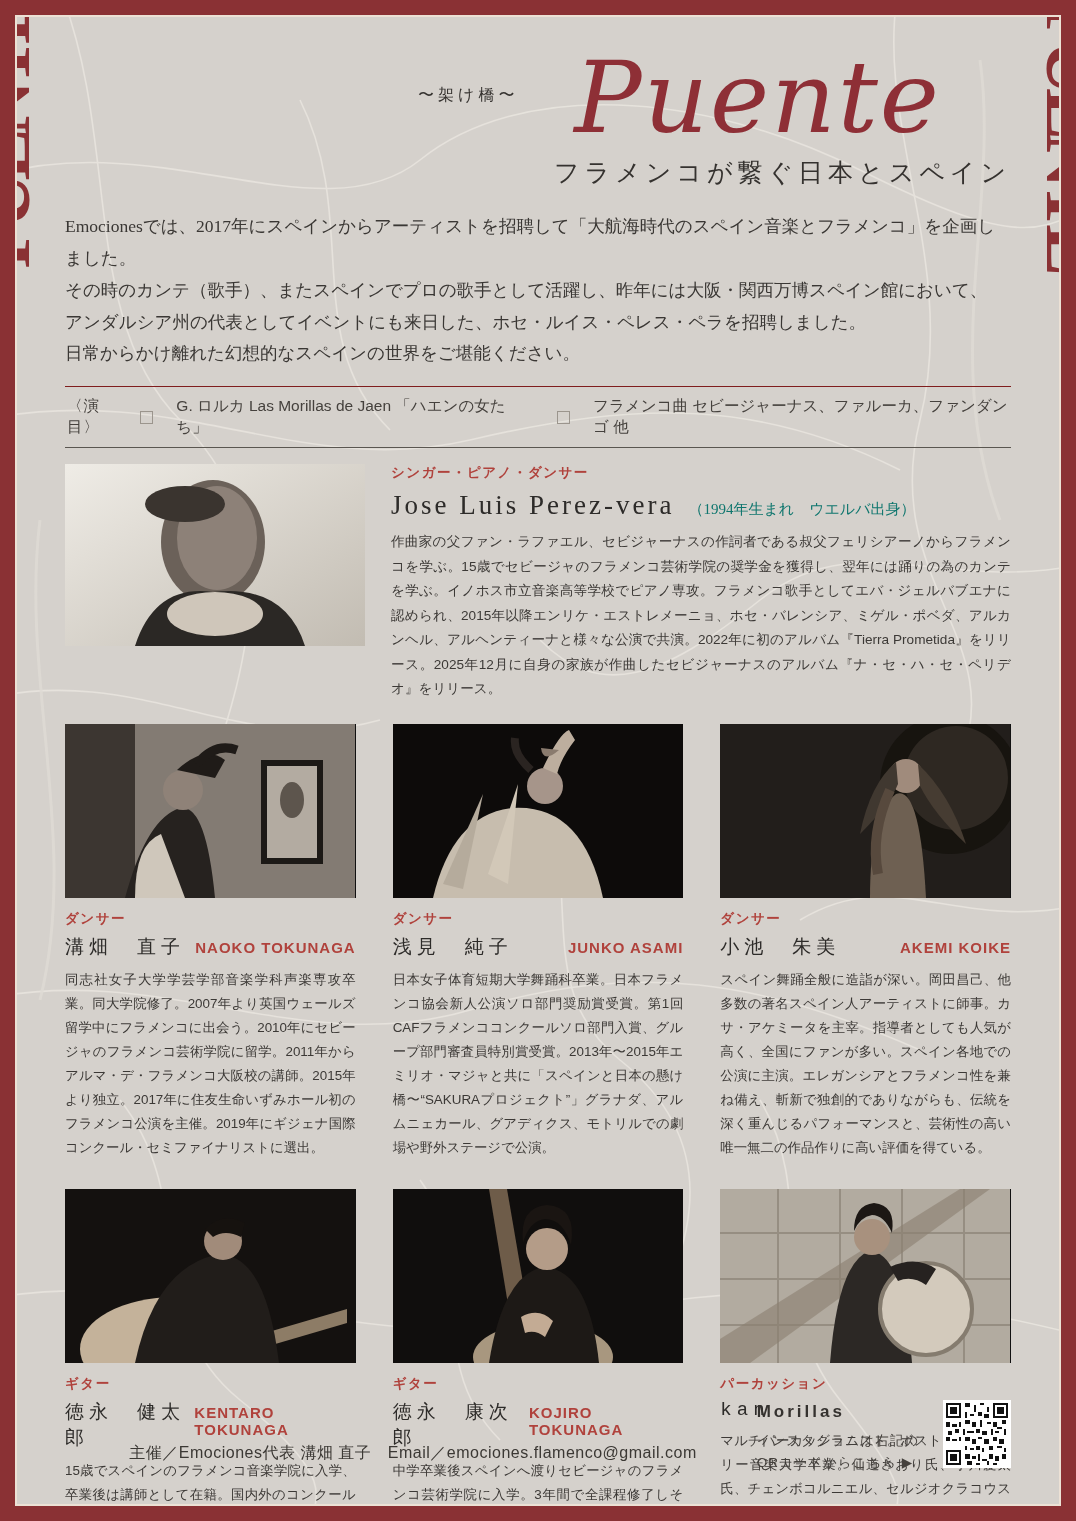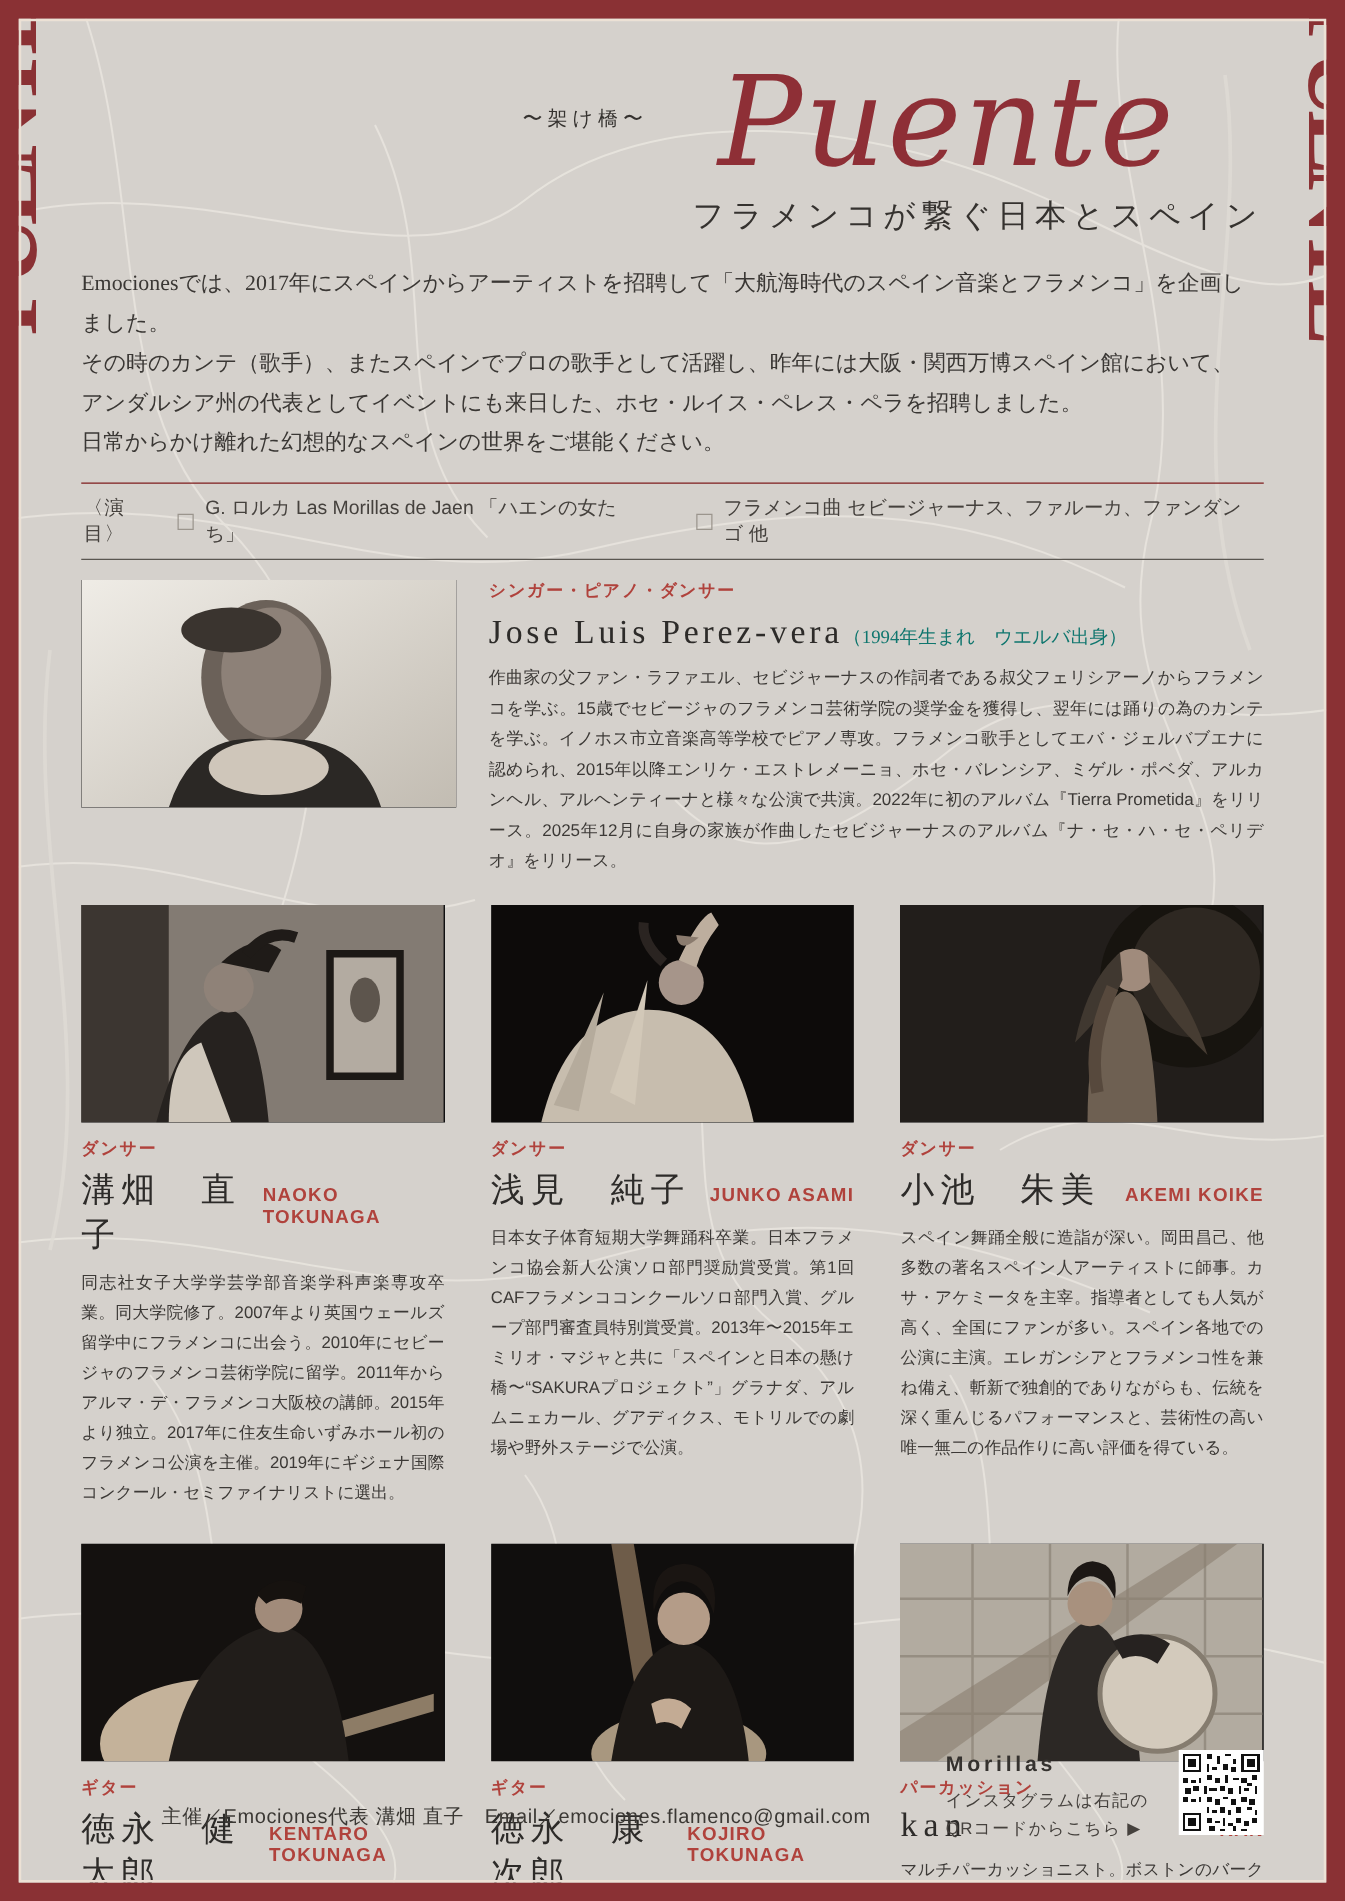--- a/index.html
+++ b/index.html
@@ -46,49 +46,49 @@
   .intro { margin-top:22px; font-family:"Liberation Serif","DejaVu Serif",serif;
     font-size:17.5px; line-height:1.82; color:#3a3734; }
 
   
   .program {
     margin-top:16px; border-top:1px solid #7f1d1d; border-bottom:1px solid #5a5650;
     padding:9px 2px; display:flex; align-items:center; gap:12px;
     font-size:15.5px; color:#45413d;
   }
   .program-label { letter-spacing:1px; }
-  .program-item { display:flex; align-items:center; gap:9px; }
+  .program-item { display:flex; align-items:center; gap:23px; }
   .program-item + .program-item { margin-left:36px; }
   .checkbox-icon { width:13px; height:13px; border:1.5px solid #9b958d; background:transparent; flex:none; }
 
   
   .featured { display:flex; gap:26px; margin-top:16px; }
   .photo { background:#111; flex:none; overflow:hidden; }
   .photo svg { display:block; }
   .featured .photo { width:300px; height:182px; }
   .featured-info { flex:1; min-width:0; }
   .role-label { color:#b0423c; font-size:13.5px; letter-spacing:1.5px; font-weight:bold; }
-  .featured-name-row { display:flex; align-items:baseline; gap:0; margin-top:8px; }
+  .featured-name-row { display:flex; align-items:baseline; gap:14px; margin-top:8px; }
   .featured-name {
     font-family:"Liberation Serif","DejaVu Serif",serif;
     font-size:27px; letter-spacing:3px; color:#2d2b29;
   }
   .featured-note { font-family:"Liberation Serif","DejaVu Serif",serif; font-size:15px; color:#0f766e; }
   .bio { font-size:13.6px; line-height:1.8; color:#3c3936; text-align:justify; margin-top:9px; }
 
   
   .grid { display:grid; grid-template-columns:repeat(3,1fr); column-gap:37px; }
   .grid-dancers { margin-top:22px; }
   .grid-musicians { margin-top:28px; }
   .card { min-width:0; }
   .card .photo { width:100%; height:174px; margin-bottom:12px; }
   .name-row { display:flex; align-items:baseline; justify-content:space-between; margin-top:6px; margin-bottom:8px; }
   .name-jp {
-    font-family:Liberation Serif, serif;
-    font-size:27px; letter-spacing:5px; color:#2d2b29;
+    font-family:Liberation Mono, monospace;
+    font-size:19px; letter-spacing:5px; color:#2d2b29;
   }
   .name-en { color:#b0423c; font-weight:bold; font-size:15px; letter-spacing:1px; }
   .card .bio { font-size:13.4px; margin-top:0; }
 
   
   .footer { position:absolute; left:50px; right:50px; bottom:28px; height:78px; }
   .organizer {
     position:absolute; left:0; right:250px; bottom:14px; text-align:center;
     font-size:16px; color:#3b3834; letter-spacing:0.5px;
   }

